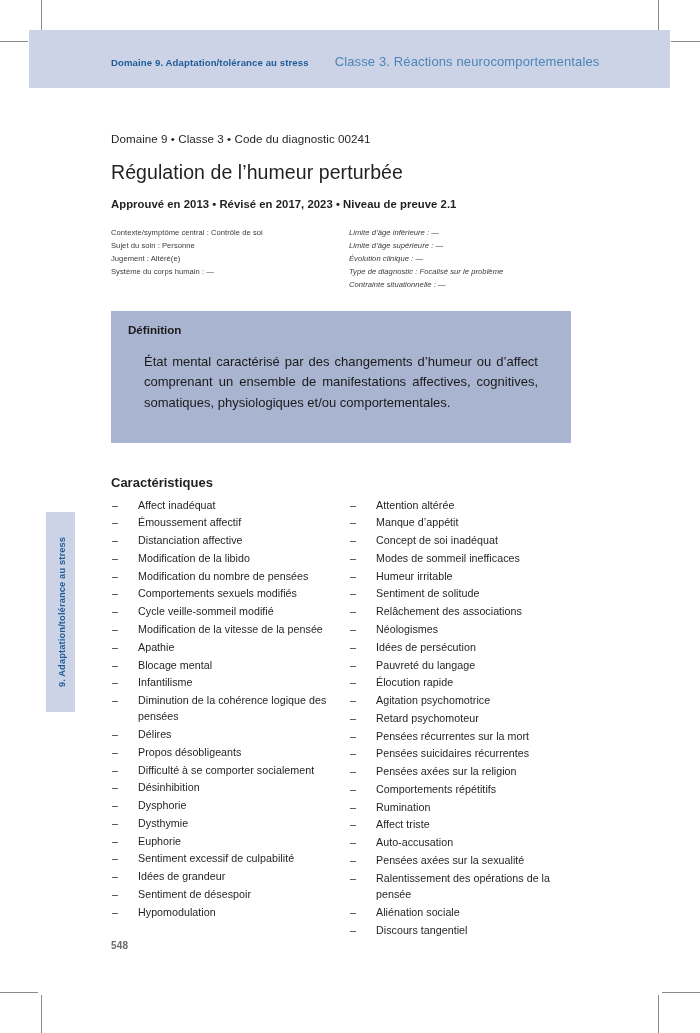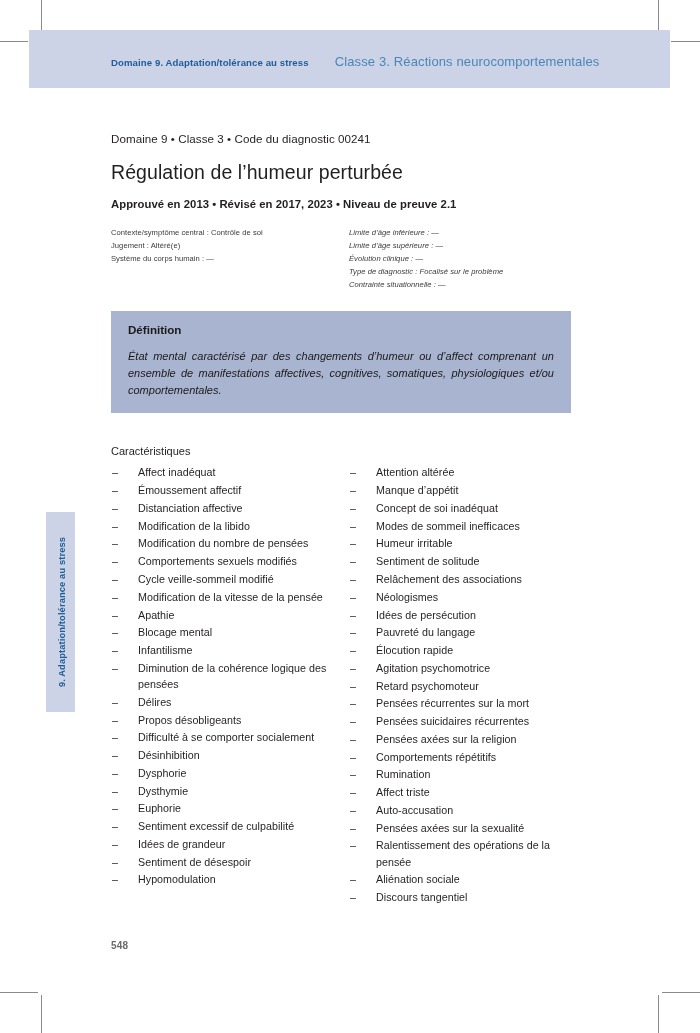--- a/index.html
+++ b/index.html
@@ -135,36 +135,35 @@
     background: #a9b4d0;
     padding: 12px 17px 14px 17px;
     box-sizing: border-box;
     width: 460px;
     margin-bottom: 32px;
   }
   .definition-heading {
     font-size: 11.6px;
     font-weight: bold;
     color: #1a1a1a;
-    margin: 0 0 12px 0;
+    margin: 0 0 0 0;
   }
   .definition-body {
-    font-size: 11px;
+    font-size: 13px;
     line-height: 1.55;
     color: #1a1a1a;
     text-align: justify;
-    margin: 0;
+    margin: 16px;
     hyphens: manual;
-    font-style: italic;
   }
 
   
   .section-heading {
-    font-size: 11px;
-    font-weight: normal;
+    font-size: 13px;
+    font-weight: bold;
     color: #231f20;
     margin: 0 0 7px 0;
   }
   .char-cols {
     display: flex;
   }
   .char-col {
     list-style: none;
     margin: 0;
     padding: 0;
@@ -225,20 +224,21 @@
 
   <p class="eyebrow">Domaine 9 • Classe 3 • Code du diagnostic 00241</p>
 
   <h1 class="title">Régulation de l’humeur perturbée</h1>
 
   <p class="approval">Approuvé en 2013 • Révisé en 2017, 2023 • Niveau de preuve 2.1</p>
 
   <div class="meta">
     <div class="meta-col meta-col-left">
       <div class="meta-line">Contexte/symptôme central : Contrôle de soi</div>
+      <div class="meta-line">Sujet du soin : Personne</div>
       <div class="meta-line">Jugement : Altéré(e)</div>
       <div class="meta-line">Système du corps humain : —</div>
     </div>
     <div class="meta-col meta-col-right">
       <div class="meta-line">Limite d’âge inférieure : —</div>
       <div class="meta-line">Limite d’âge supérieure : —</div>
       <div class="meta-line">Évolution clinique : —</div>
       <div class="meta-line">Type de diagnostic : Focalisé sur le problème</div>
       <div class="meta-line">Contrainte situationnelle : —</div>
     </div>

